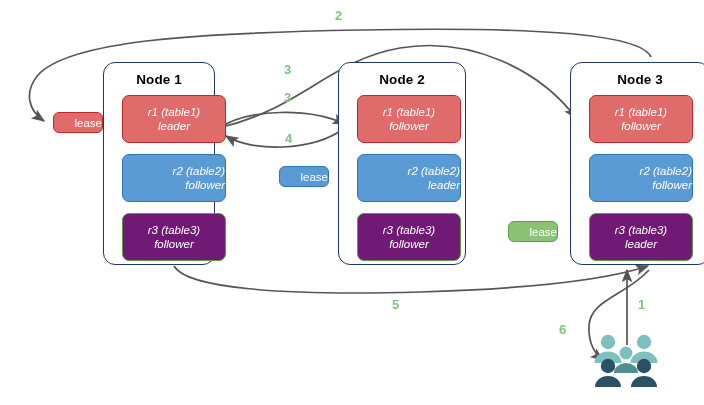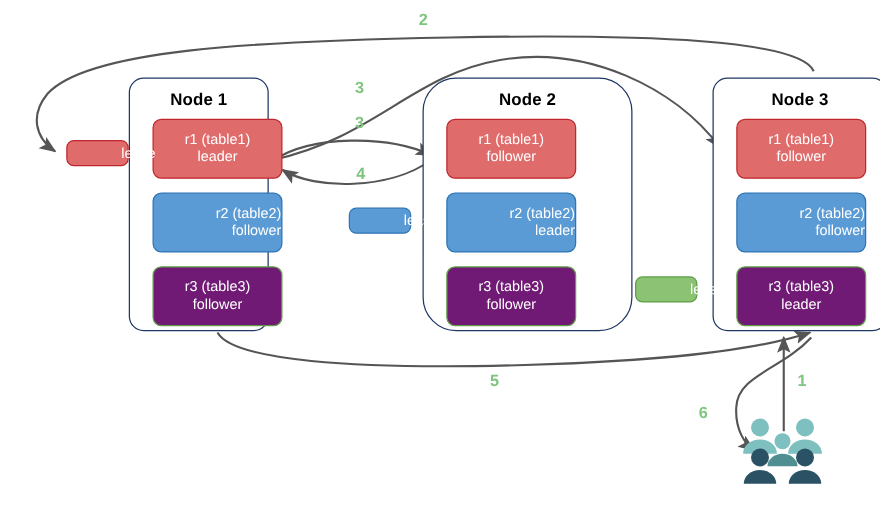--- a/index.html
+++ b/index.html
@@ -49,32 +49,32 @@
     border-radius: 7px;
     display: flex;
     flex-direction: column;
     align-items: center;
     justify-content: center;
     color: #ffffff;
     font-size: 11.5px;
     line-height: 14px;
     text-align: center;
   }
-  .replica .l1, .replica .l2 { display: block; }
+  .replica .l1, .replica .l2 { display: block; font-style: italic; }
   .rep-red   { background: #e06b6b; border: 1.6px solid #c0272d; }
   .rep-blue  { background: #5b9bd5; border: 1.6px solid #2e75b6; align-items: flex-end; }
   .rep-green { background: #701a75; border: 1.6px solid #5e9e46; }
 
   .lease {
     position: absolute;
     box-sizing: border-box;
     border-radius: 6px;
     display: flex;
     align-items: center;
-    justify-content: flex-start;
+    justify-content: flex-end;
     color: #ffffff;
     font-size: 11.5px;
     z-index: 4;
     padding-left: 43px;
   }
   .lease-red   { background: #e06b6b; border: 1.6px solid #c0272d; }
   .lease-blue  { background: #5b9bd5; border: 1.6px solid #2e75b6; }
   .lease-green { background: #8bc273; border: 1.6px solid #5e9e46; }
 
   .step-label {
@@ -126,21 +126,21 @@
     <div class="replica rep-blue" style="left:18px; top:91px; width:104px; height:48px;">
       <span class="l1">r2 (table2)</span>
       <span class="l2">follower</span>
     </div>
     <div class="replica rep-green" style="left:18px; top:150px; width:104px; height:48px;">
       <span class="l1">r3 (table3)</span>
       <span class="l2">follower</span>
     </div>
   </div>
 
-  <div class="node-box" style="left:338px; top:62px; width:168px; height:203px;border-radius:27px;">
+  <div class="node-box" style="left:338px; top:62px; width:128px; height:203px;">
     <div class="node-title">Node 2</div>
     <div class="replica rep-red" style="left:18px; top:32px; width:104px; height:48px;">
       <span class="l1">r1 (table1)</span>
       <span class="l2">follower</span>
     </div>
     <div class="replica rep-blue" style="left:18px; top:91px; width:104px; height:48px;">
       <span class="l1">r2 (table2)</span>
       <span class="l2">leader</span>
     </div>
     <div class="replica rep-green" style="left:18px; top:150px; width:104px; height:48px;">

